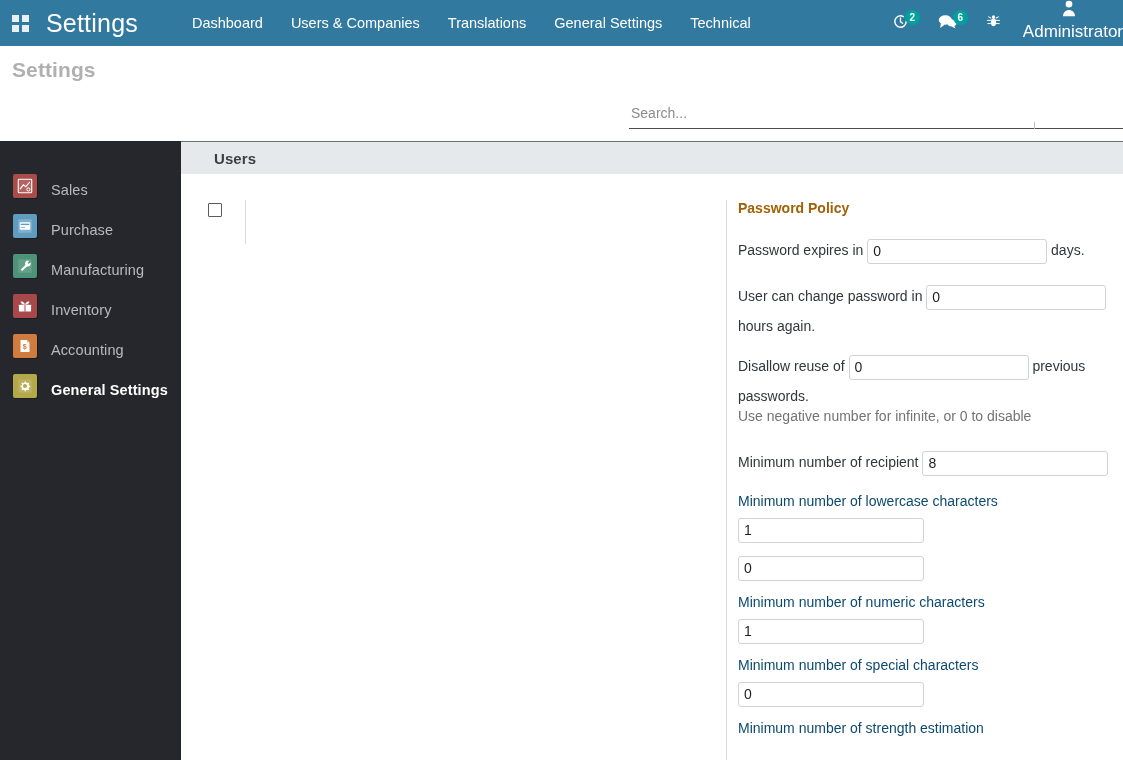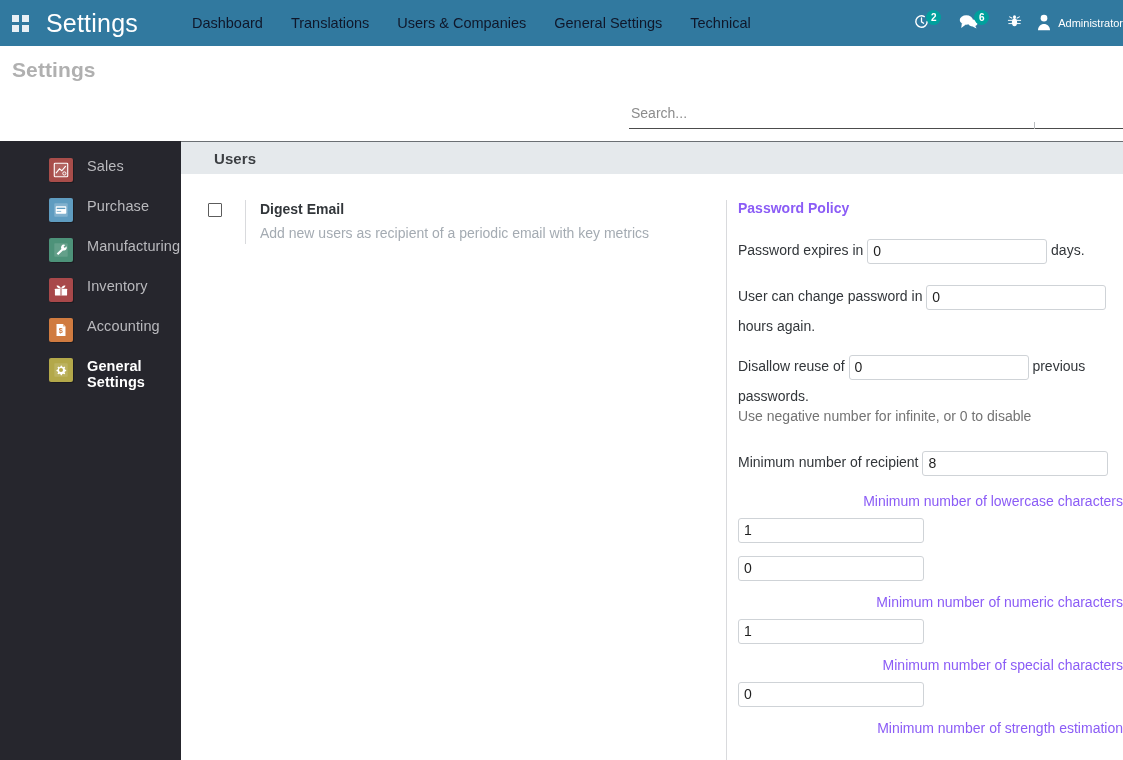--- a/index.html
+++ b/index.html
@@ -31,39 +31,39 @@
     position: absolute; width: 7px; height: 7px; background: #e8f0f5; display: block;
   }
   .grid-wrap { position: relative; width: 17px; height: 17px; }
   .brand {
     color: #fff; font-size: 25px; font-weight: 400;
     letter-spacing: .2px; margin-left: 6px; margin-right: 40px;
     flex: 0 0 auto;
   }
   .nav-links { display: flex; align-items: center; flex: 0 0 auto; }
   .nav-links .nav-item {
-    color: #0f172a; font-size: 14.5px; padding: 0 14px;
+    color: #ffffff; font-size: 14.5px; padding: 0 14px;
     line-height: 46px; cursor: pointer; text-decoration: none;
   }
 
   .systray { display: flex; align-items: center; margin-left: auto; flex: 0 0 auto; padding-right: 0; }
   .systray-item {
     position: relative; display: flex; align-items: center;
     padding: 0 9px; height: 46px; cursor: pointer; color: #fff;
   }
   .badge {
     display: inline-block; min-width: 15px; height: 15px;
     background: #00a09d; color: #fff; border-radius: 8px;
     font-size: 10px; line-height: 15px; text-align: center;
     padding: 0 3px; margin-left: -4px; position: relative; top: -6px;
     font-weight: 600;
   }
   .user-menu {
-    display: flex; align-items: center; color: #fff; font-size: 11px;
-    padding-left: 6px; cursor: pointer; height: 46px;
+    display: flex; align-items: center; color: #fff; font-size: 17px;
+    padding-left: 6px; cursor: pointer; height: 46px; flex-direction: column;
   }
   .user-menu .uname { margin-left: 7px; white-space: nowrap; }
 
   
   #controlpanel {
     position: absolute; top: 46px; left: 0; width: 1123px; height: 94px;
     background: #fff;
   }
   #page-title {
     position: absolute; left: 12px; top: 12px;
@@ -96,22 +96,22 @@
 
   
   #sidebar {
     position: absolute; left: 0; top: 141px;
     width: 181px; height: 619px;
     background: #26262d;
     padding-top: 17px;
     overflow: hidden;
   }
   .side-item {
-    display: flex; align-items: flex-start; height: 40px;
-    padding-left: 13px; cursor: pointer; text-decoration: none; margin-left: 36px;
+    display: flex; align-items: flex-end; height: 40px;
+    padding-left: 13px; cursor: pointer; text-decoration: none;
   }
   .side-icon {
     width: 24px; height: 24px; border-radius: 2px;
     flex: 0 0 auto; position: relative;
     display: flex; align-items: center; justify-content: center;
     color: #fff; font-size: 13px; line-height: 1;
     box-shadow: 1px 1px 0 rgba(0,0,0,.25);
   }
   .side-label {
     margin-left: 14px; font-size: 14.5px; color: #b9b9bd; letter-spacing: .1px;
@@ -142,35 +142,35 @@
     width: 14px; height: 14px; margin-top: 3px;
     border: 1px solid #5c5c5c; background: #fff;
     border-radius: 1px; flex: 0 0 auto; cursor: pointer;
   }
   .vdiv { width: 1px; background: #d9dadd; align-self: stretch; margin: 0 0 0 23px; min-height: 44px; }
   .setting-text { margin-left: 14px; }
   .setting-label { font-size: 14px; font-weight: 700; color: #32363a; line-height: 1.2; }
   .setting-help { font-size: 14px; color: #a4abb2; margin-top: 7px; line-height: 1.2; }
 
   .policy { padding-left: 11px; border-left: 1px solid #d9dadd; min-height: 560px; }
-  .policy-title { font-size: 14px; font-weight: 700; color: #8b5cf6; margin-bottom: 19px; }
+  .policy-title { font-size: 14px; font-weight: 700; color: #a16207; margin-bottom: 19px; }
 
   .fld-line {
     font-size: 14px; color: #32363a; line-height: 30px;
     margin-bottom: 16px;
   }
   .fld-line .txt { white-space: nowrap; }
   .inp {
     display: inline-block; border: 1px solid #cfd3d7; border-radius: 3px;
     height: 25px; background: #fff; vertical-align: middle;
     font-family: "Liberation Sans", sans-serif; font-size: 14px; color: #1f1f1f;
     padding: 0 5px; outline: 0;
   }
   .hint { font-size: 14px; color: #737373; line-height: 1.3; margin-top: -6px; }
-  .stack-label { font-size: 14px; color: #8b5cf6; line-height: 1.2; text-align: right; }
+  .stack-label { font-size: 14px; color: #0c4a6e; line-height: 1.2; }
   .stack-group { margin-bottom: 13px; }
   .stack-group .inp { margin-top: 8px; display: block; }
 </style>
 </head>
 <body>
 
 <div id="topbar">
 
   <div class="apps-toggle">
     <span class="grid-glyph">
@@ -178,22 +178,22 @@
         <i style="left:0;top:0"></i><i style="left:10px;top:0"></i>
         <i style="left:0;top:10px"></i><i style="left:10px;top:10px"></i>
       </span>
     </span>
   </div>
 
   <div class="brand">Settings</div>
 
   <div class="nav-links">
     <a class="nav-item">Dashboard</a>
+    <a class="nav-item">Users &amp; Companies</a>
     <a class="nav-item">Translations</a>
-    <a class="nav-item">Users &amp; Companies</a>
     <a class="nav-item">General Settings</a>
     <a class="nav-item">Technical</a>
   </div>
 
   <div class="systray">
 
     <div class="systray-item">
       <span>
         <svg width="17" height="17" viewBox="0 0 24 24" fill="none" stroke="#ffffff" stroke-width="2" stroke-linecap="round">
           <path d="M20 12a8 8 0 1 1-4-6.9"></path>
@@ -335,24 +335,20 @@
   <div class="section-band">
     <span class="band-title">Users</span>
   </div>
 
   <div class="two-col">
 
     <div class="col-left">
       <div class="setting-row">
         <span class="cb"></span>
         <span class="vdiv"></span>
-        <span class="setting-text">
-          <span class="setting-label">Digest Email</span>
-          <div class="setting-help">Add new users as recipient of a periodic email with key metrics</div>
-        </span>
       </div>
     </div>
 
     <div class="col-right">
       <div class="policy">
 
         <div class="policy-title">Password Policy</div>
 
         <div class="fld-line">
           <span class="txt">Password expires in</span>

